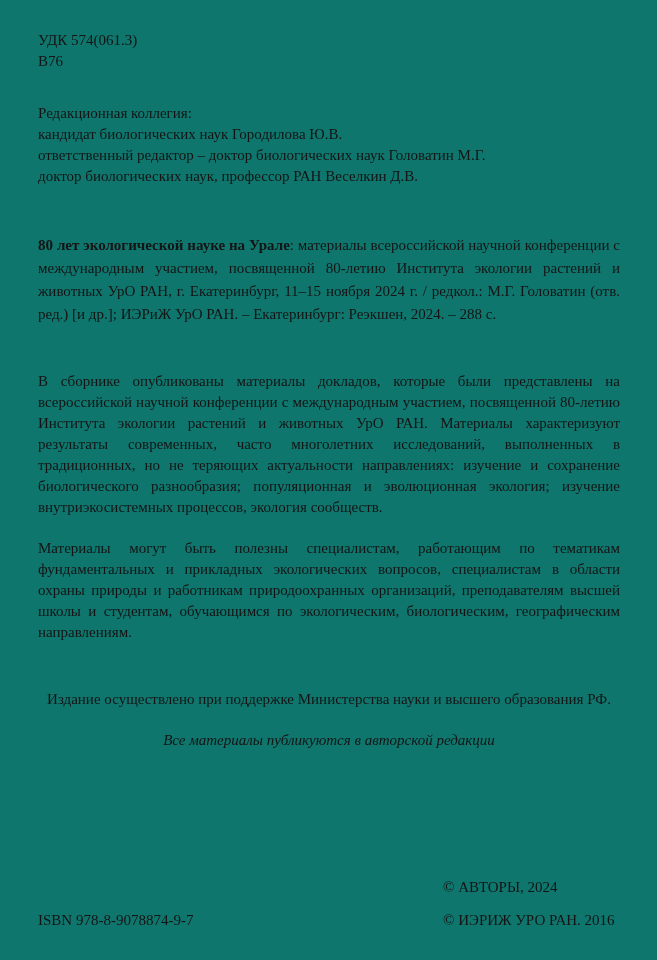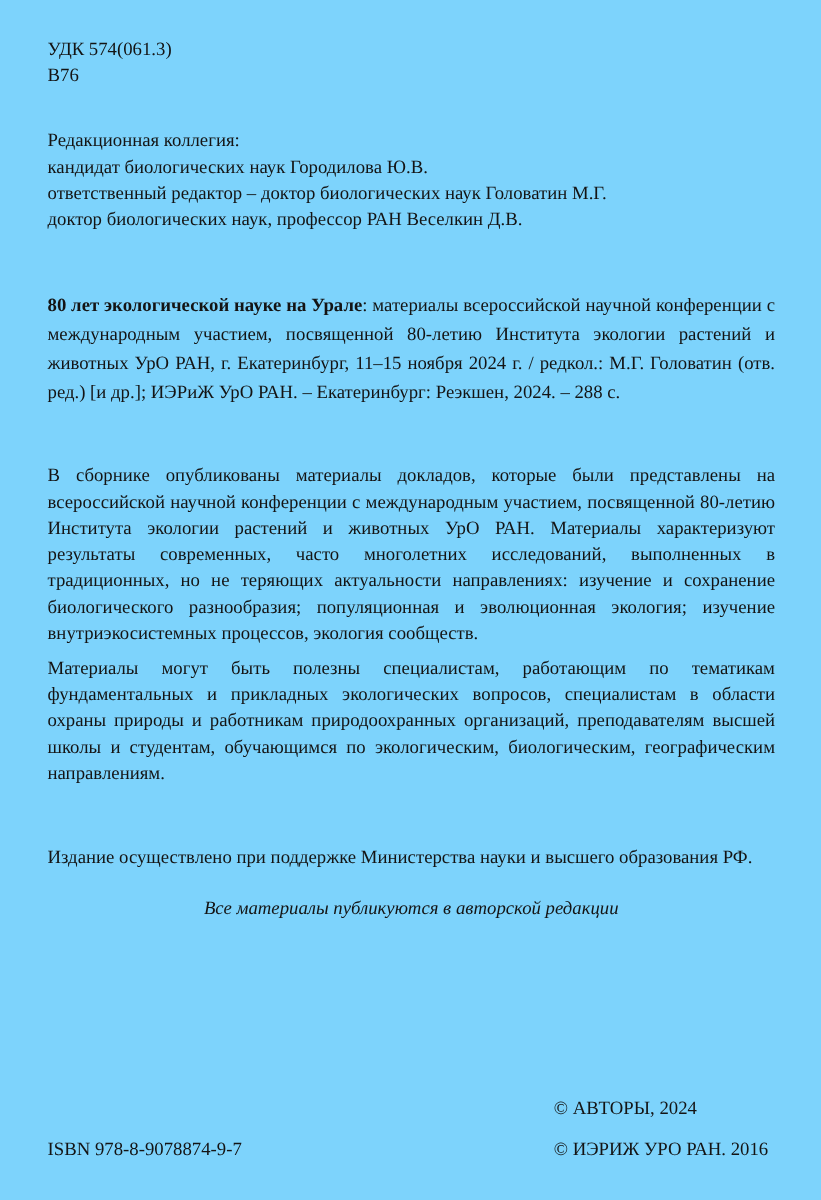--- a/index.html
+++ b/index.html
@@ -11,36 +11,36 @@
     overflow: hidden;
     font-family: "Liberation Serif", serif;
     font-size: 15px;
     line-height: 21px;
     color: #141414;
   }
   .page {
     position: absolute;
     inset: 0;
     padding: 30px 37px 11px 38px;
-    background: #7dd3fc;
+    background: #0f766e;
   }
   .udk { text-align: left; }
   .bbk { }
   .editorial { margin-top: 31px; text-align: left; }
   .editorial div { line-height: 21px; }
   .biblio {
     margin-top: 47px;
     text-align: justify;
     line-height: 23px;
   }
   .b { font-weight: bold; }
   .para { text-align: justify; line-height: 21px; }
   .a1 { margin-top: 45px; }
-  .a2 { margin-top: 7px; }
-  .funding { margin-top: 46px; text-align: left; }
+  .a2 { margin-top: 20px; }
+  .funding { margin-top: 46px; text-align: center; }
   .edition-note {
     margin-top: 20px;
     text-align: center;
     font-style: italic;
   }
   .copyrights {
     position: absolute;
     left: 443px;
     top: 877px;
     text-align: left;

